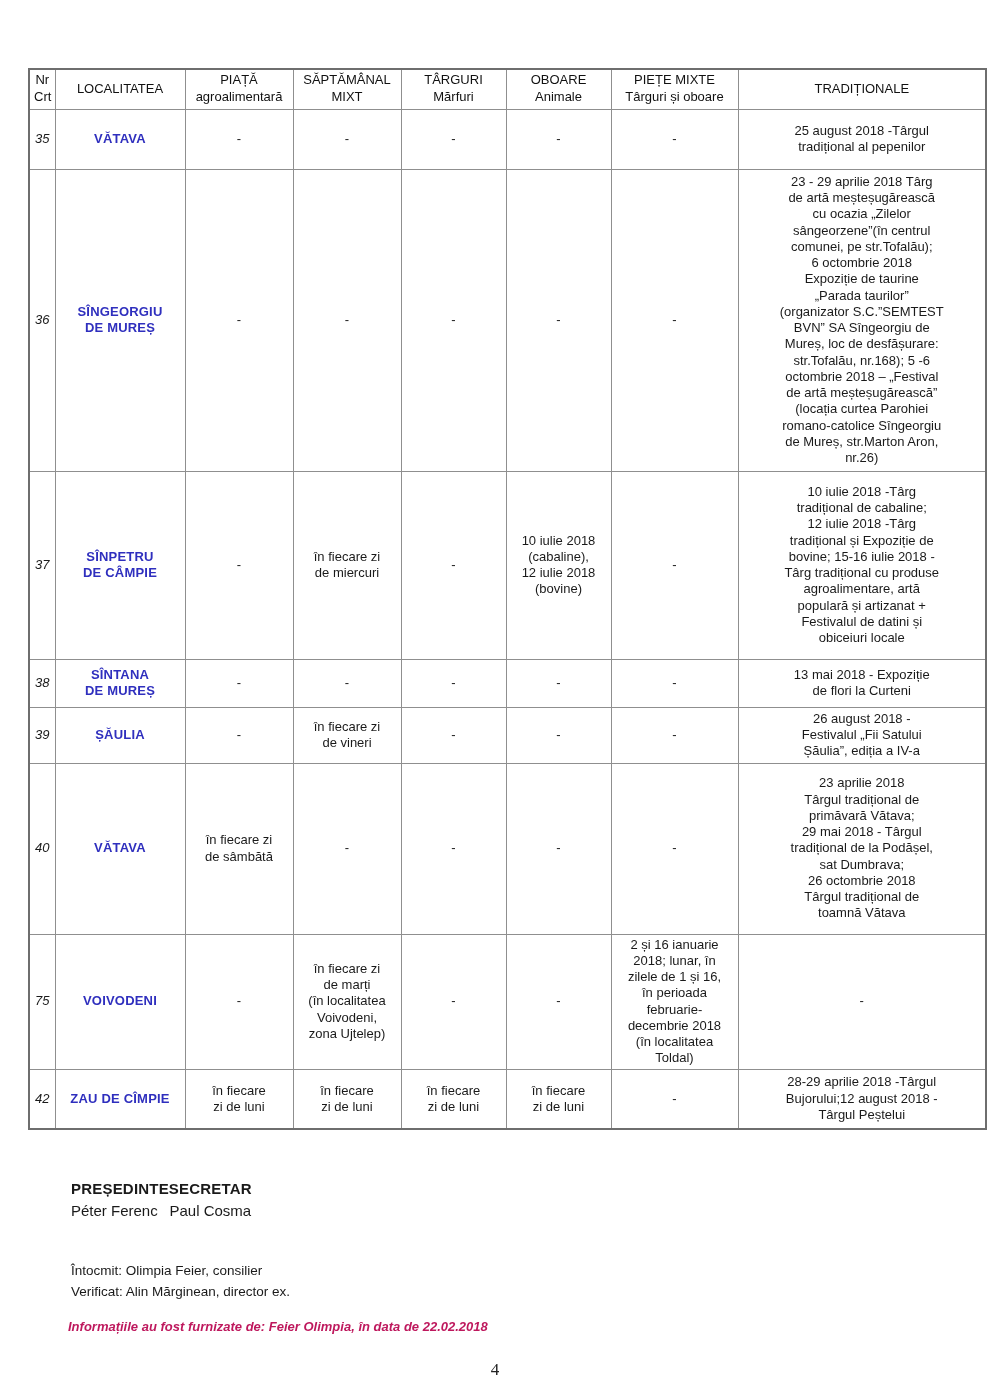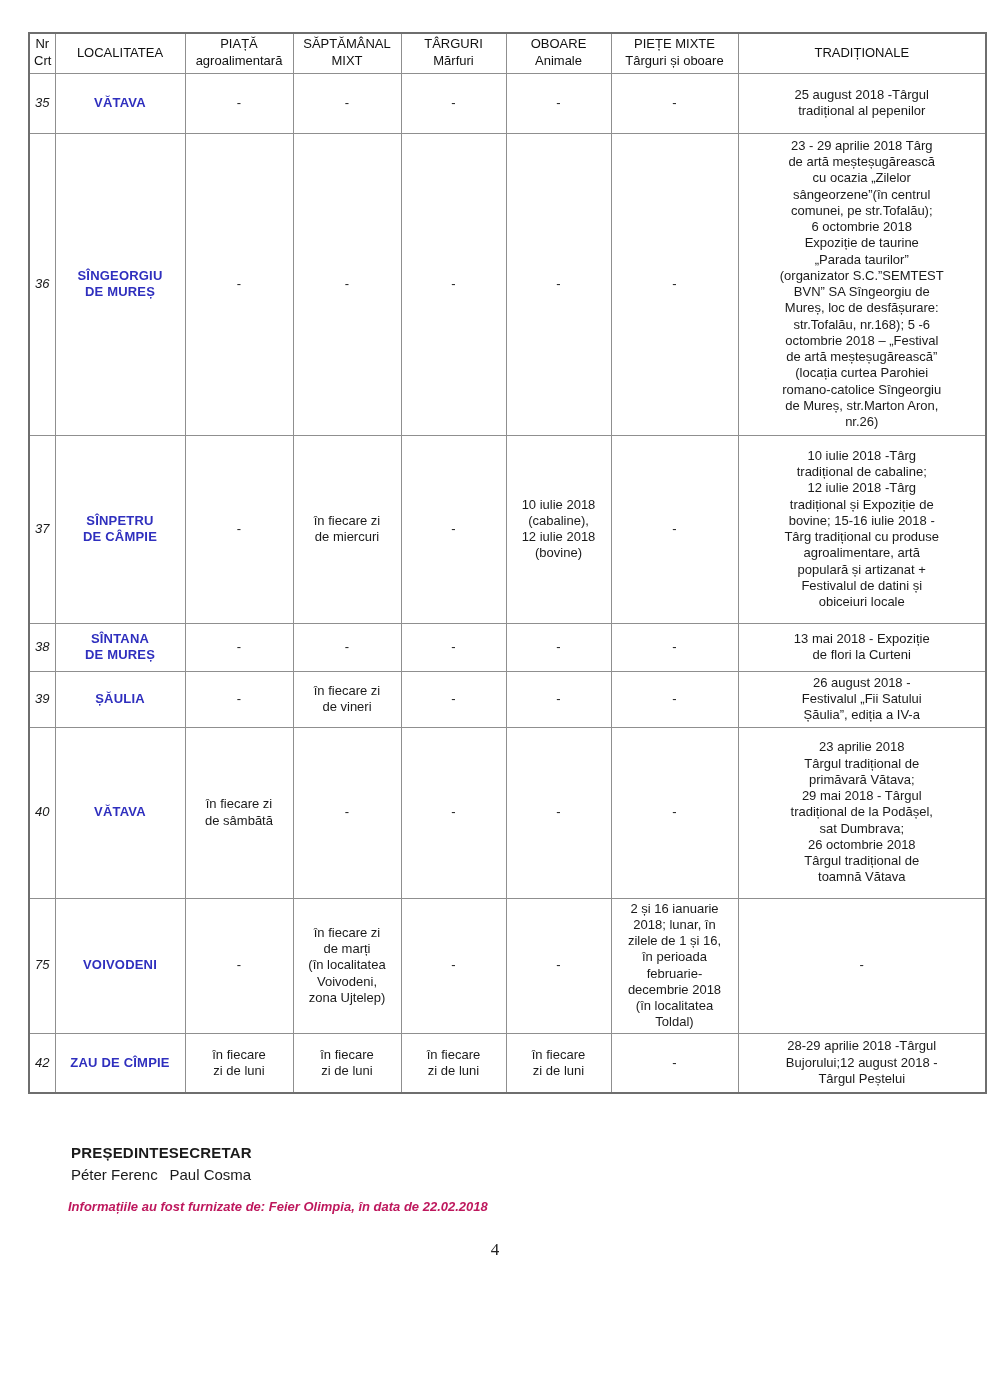--- a/index.html
+++ b/index.html
@@ -8,21 +8,21 @@
     font-family: "Liberation Sans", sans-serif;
     color: #1a1a1a;
     position: relative;
   }
   .page { width: 990px; height: 1400px; overflow: hidden; }
 
   table.markets {
     border-collapse: collapse;
     table-layout: fixed;
     width: 957px;
-    margin: 32px 0 0 28px;
+    margin: 68px 0 0 28px;
     border: 2px solid #6e6e6e;
   }
   table.markets th, table.markets td {
     border: 1px solid #8f8f8f;
     padding: 2px 4px;
     vertical-align: middle;
     white-space: pre-line;
     font-size: 13px;
     line-height: 1.25;
     text-align: center;
@@ -269,18 +269,22 @@
     <div class="sign-block left">
       <div class="sign-title">PREȘEDINTE</div>
       <div class="sign-name">Péter Ferenc</div>
     </div>
     <div class="sign-block right">
       <div class="sign-title">SECRETAR</div>
       <div class="sign-name">Paul Cosma</div>
     </div>
   </div>
 
+  <div class="prepared">
+    <div>Întocmit: Olimpia Feier, consilier</div>
+    <div>Verificat: Alin Mărginean, director ex.</div>
+  </div>
 
   <div class="note-red">Informațiile au fost furnizate de: Feier Olimpia, în data de 22.02.2018</div>
 
   <div class="page-number">4</div>
 
 </div>
 
 </body></html>

